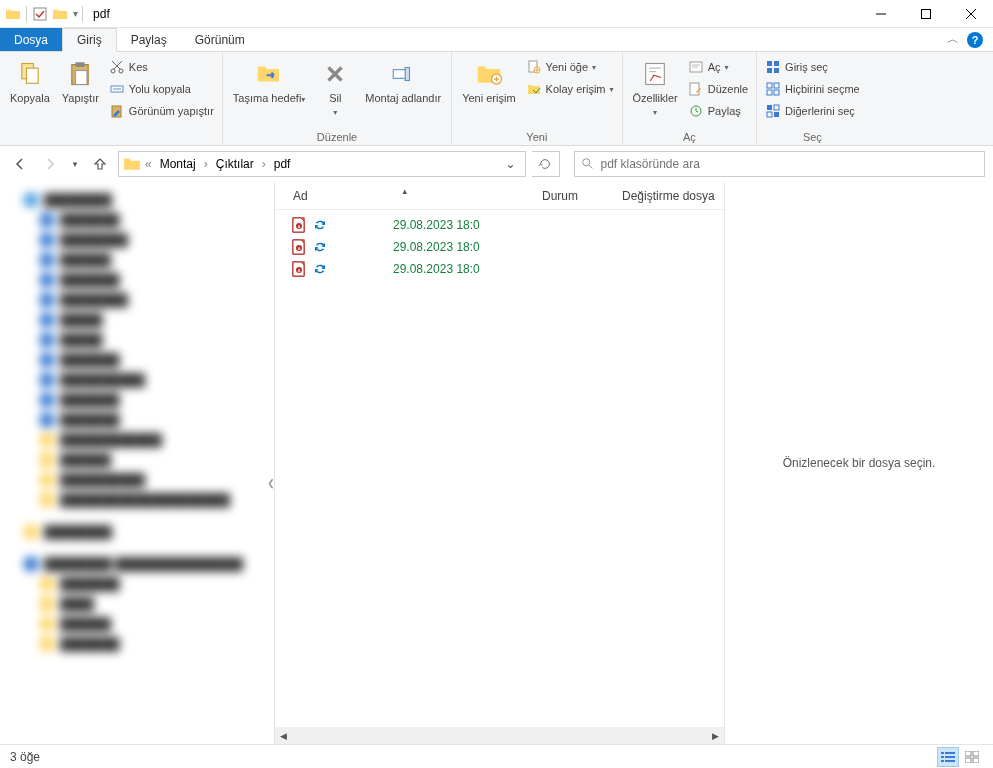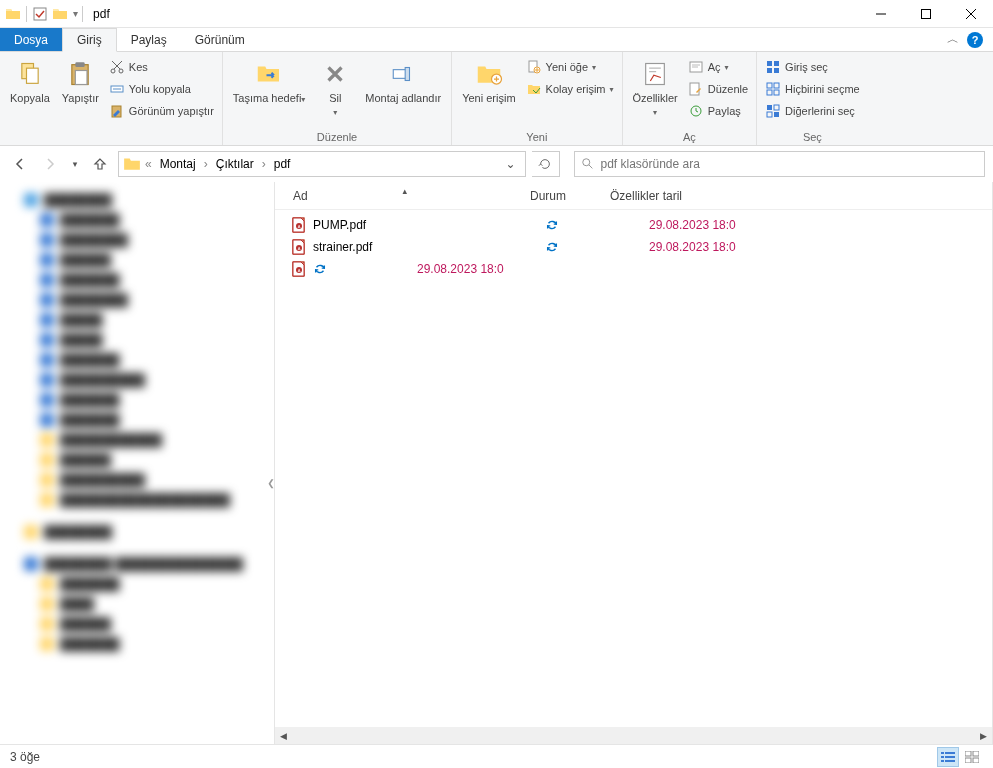--- a/index.html
+++ b/index.html
@@ -53,29 +53,29 @@
 .main { display: flex; height: calc(768px - 28px - 24px - 94px - 36px - 24px); }
 .sidebar { width: 275px; background: #fff; border-right: 1px solid #e5e5e5; overflow: hidden; position: relative; }
 .sidebar-inner { filter: blur(5px); padding: 8px 4px; }
 .side-item { display: flex; align-items: center; gap: 6px; padding: 3px 8px 3px 20px; font-size: 12px; color: #333; }
 .side-item .bullet { width: 14px; height: 14px; border-radius: 2px; }
 .splitter { position: absolute; right: 0; top: 50%; width: 6px; height: 40px; display: flex; align-items: center; justify-content: center; color: #999; font-size: 9px; }
 
 .filelist { flex: 1; display: flex; flex-direction: column; border-right: 1px solid #e5e5e5; min-width: 0; }
 .columns { height: 28px; display: flex; align-items: center; border-bottom: 1px solid #eee; font-size: 12px; color: #444; }
 .col-name { width: 255px; padding-left: 18px; position: relative; }
-.col-status { width: 80px; }
+.col-status { width: 80px; margin-left: 12px; }
 .col-date { flex: 1; }
 .sort-arrow { position: absolute; top: -3px; left: 50%; font-size: 9px; color: #555; }
 .files { padding-top: 4px; }
 .file-row { display: flex; align-items: center; height: 22px; padding-left: 16px; font-size: 12px; cursor: pointer; }
 .pdf-icon { width: 16px; height: 16px; margin-right: 6px; flex-shrink: 0; }
 .fname { width: 232px; }
 .fstatus { width: 80px; display: flex; align-items: center; color: #0072c6; }
-.fdate { color: #be185d; margin-left: 24px; }
+.fdate { color: #15803d; }
 .hscroll { height: 17px; background: #f0f0f0; display: flex; align-items: center; margin-top: auto; }
 .hscroll .arrow { width: 17px; height: 17px; display: flex; align-items: center; justify-content: center; color: #555; font-size: 9px; cursor: pointer; }
 .hscroll .track { flex: 1; height: 17px; }
 
 .preview { width: 268px; display: flex; align-items: center; justify-content: center; color: #555; font-size: 12px; text-align: center; padding: 10px; }
 
 
 .statusbar { height: 24px; border-top: 1px solid #e5e5e5; display: flex; align-items: center; padding: 0 10px; font-size: 12px; color: #444; }
 .statusbar-right { margin-left: auto; display: flex; gap: 2px; }
 .view-icon { width: 22px; height: 20px; border: 1px solid transparent; display: flex; align-items: center; justify-content: center; cursor: pointer; }
@@ -498,81 +498,82 @@
           <span>███████</span>
         </div>
     </div>
     <div class="splitter">❮</div>
   </div>
 
   <div class="filelist">
     <div class="columns">
       <div class="col-name"><span class="sort-arrow">▴</span><span>Ad</span></div>
       <div class="col-status">Durum</div>
-      <div class="col-date">Özellikler taril</div>
+      <div class="col-date">Değiştirme dosya</div>
     </div>
     <div class="files" id="file-rows">
-        <div class="file-row">
-          <svg class="pdf-icon" viewBox="0 0 16 16">
-            <rect x="2" y="1" width="11" height="14" fill="#fff" stroke="#c63"></rect>
-            <rect x="2" y="1" width="11" height="14" fill="none" stroke="#b8312f"></rect>
-            <path d="M2 1h8l3 3v11H2z" fill="#fff" stroke="#b8312f"></path>
-            <circle cx="8" cy="9" r="3" fill="#b8312f"></circle>
-            <text x="8" y="11" font-size="4" fill="#fff" text-anchor="middle">A</text>
-          </svg>
-          <span class="fname">PUMP.pdf</span>
-          <span class="fstatus">
-            <svg width="14" height="14" viewBox="0 0 16 16">
-              <path d="M4 6a5 5 0 0 1 9 2M12 10a5 5 0 0 1-9-2" fill="none" stroke="#0072c6" stroke-width="1.5"></path>
-              <path d="M13 4v3h-3M3 12v-3h3" fill="none" stroke="#0072c6" stroke-width="1.5"></path>
-            </svg>
-          </span>
-          <span class="fdate">29.08.2023 18:0</span>
-        </div>
-        <div class="file-row">
-          <svg class="pdf-icon" viewBox="0 0 16 16">
-            <rect x="2" y="1" width="11" height="14" fill="#fff" stroke="#c63"></rect>
-            <rect x="2" y="1" width="11" height="14" fill="none" stroke="#b8312f"></rect>
-            <path d="M2 1h8l3 3v11H2z" fill="#fff" stroke="#b8312f"></path>
-            <circle cx="8" cy="9" r="3" fill="#b8312f"></circle>
-            <text x="8" y="11" font-size="4" fill="#fff" text-anchor="middle">A</text>
-          </svg>
-          <span class="fname">strainer.pdf</span>
-          <span class="fstatus">
-            <svg width="14" height="14" viewBox="0 0 16 16">
-              <path d="M4 6a5 5 0 0 1 9 2M12 10a5 5 0 0 1-9-2" fill="none" stroke="#0072c6" stroke-width="1.5"></path>
-              <path d="M13 4v3h-3M3 12v-3h3" fill="none" stroke="#0072c6" stroke-width="1.5"></path>
-            </svg>
-          </span>
-          <span class="fdate">29.08.2023 18:0</span>
-        </div>
         <div class="file-row">
           <svg class="pdf-icon" viewBox="0 0 16 16">
             <rect x="2" y="1" width="11" height="14" fill="#fff" stroke="#c63"></rect>
             <rect x="2" y="1" width="11" height="14" fill="none" stroke="#b8312f"></rect>
             <path d="M2 1h8l3 3v11H2z" fill="#fff" stroke="#b8312f"></path>
             <circle cx="8" cy="9" r="3" fill="#b8312f"></circle>
             <text x="8" y="11" font-size="4" fill="#fff" text-anchor="middle">A</text>
           </svg>
           <span class="fstatus">
             <svg width="14" height="14" viewBox="0 0 16 16">
               <path d="M4 6a5 5 0 0 1 9 2M12 10a5 5 0 0 1-9-2" fill="none" stroke="#0072c6" stroke-width="1.5"></path>
               <path d="M13 4v3h-3M3 12v-3h3" fill="none" stroke="#0072c6" stroke-width="1.5"></path>
             </svg>
           </span>
           <span class="fdate">29.08.2023 18:0</span>
         </div>
+        <div class="file-row">
+          <svg class="pdf-icon" viewBox="0 0 16 16">
+            <rect x="2" y="1" width="11" height="14" fill="#fff" stroke="#c63"></rect>
+            <rect x="2" y="1" width="11" height="14" fill="none" stroke="#b8312f"></rect>
+            <path d="M2 1h8l3 3v11H2z" fill="#fff" stroke="#b8312f"></path>
+            <circle cx="8" cy="9" r="3" fill="#b8312f"></circle>
+            <text x="8" y="11" font-size="4" fill="#fff" text-anchor="middle">A</text>
+          </svg>
+          <span class="fstatus">
+            <svg width="14" height="14" viewBox="0 0 16 16">
+              <path d="M4 6a5 5 0 0 1 9 2M12 10a5 5 0 0 1-9-2" fill="none" stroke="#0072c6" stroke-width="1.5"></path>
+              <path d="M13 4v3h-3M3 12v-3h3" fill="none" stroke="#0072c6" stroke-width="1.5"></path>
+            </svg>
+          </span>
+          <span class="fdate">29.08.2023 18:0</span>
+        </div>
+        <div class="file-row">
+          <svg class="pdf-icon" viewBox="0 0 16 16">
+            <rect x="2" y="1" width="11" height="14" fill="#fff" stroke="#c63"></rect>
+            <rect x="2" y="1" width="11" height="14" fill="none" stroke="#b8312f"></rect>
+            <path d="M2 1h8l3 3v11H2z" fill="#fff" stroke="#b8312f"></path>
+            <circle cx="8" cy="9" r="3" fill="#b8312f"></circle>
+            <text x="8" y="11" font-size="4" fill="#fff" text-anchor="middle">A</text>
+          </svg>
+          <span class="fstatus">
+            <svg width="14" height="14" viewBox="0 0 16 16">
+              <path d="M4 6a5 5 0 0 1 9 2M12 10a5 5 0 0 1-9-2" fill="none" stroke="#0072c6" stroke-width="1.5"></path>
+              <path d="M13 4v3h-3M3 12v-3h3" fill="none" stroke="#0072c6" stroke-width="1.5"></path>
+            </svg>
+          </span>
+          <span class="fdate">29.08.2023 18:0</span>
+        </div>
       </div>
     <div class="hscroll">
       <div class="arrow">◀</div>
       <div class="track"></div>
       <div class="arrow">▶</div>
     </div>
   </div>
 
+  <div class="preview">
+    <span>Önizlenecek bir dosya seçin.</span>
+  </div>
 </div>
 
 <div class="statusbar">
   <span>3 öğe</span>
   <div class="statusbar-right">
     <div class="view-icon active">
         <svg width="14" height="12" viewBox="0 0 14 12">
           <rect x="0" y="1" width="3" height="2" fill="#3a7bd5"></rect>
           <rect x="4" y="1" width="10" height="2" fill="#3a7bd5"></rect>
           <rect x="0" y="5" width="3" height="2" fill="#3a7bd5"></rect>

